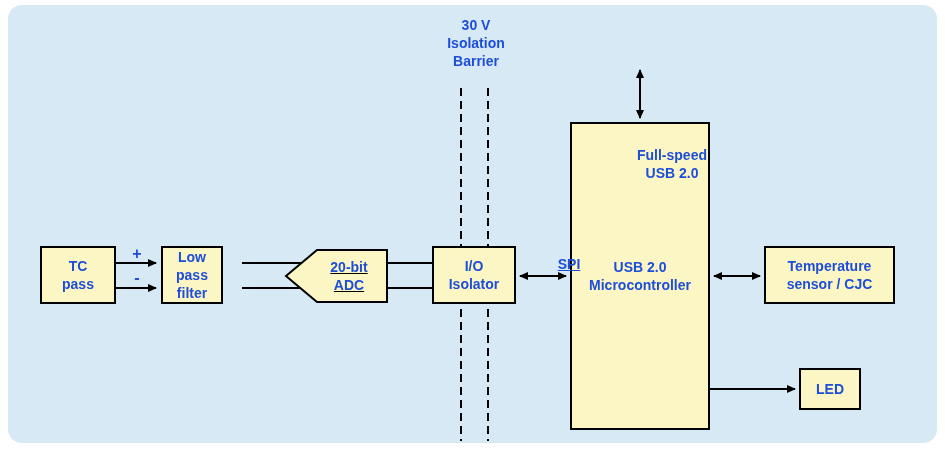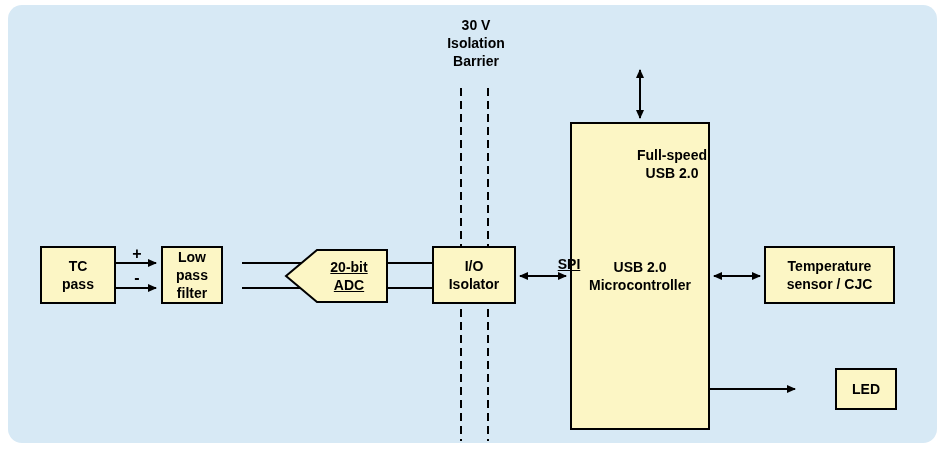--- a/index.html
+++ b/index.html
@@ -14,21 +14,21 @@
   }
   svg.overlay { position: absolute; left: 0; top: 0; }
   .wire { stroke: #000000; stroke-width: 2; }
   .dash { stroke: #000000; stroke-width: 2; stroke-dasharray: 8 5; }
   .blockshape { fill: #fcf6c5; stroke: #000000; stroke-width: 2; }
   .block {
     position: absolute; background: #fcf6c5; border: 2px solid #000000;
     box-sizing: border-box; display: flex; align-items: center; justify-content: center;
   }
   .lbl {
-    font-weight: bold; font-size: 14px; line-height: 1.3; color: #000000;
+    font-weight: bold; font-size: 14px; line-height: 1.3; color: #1d4ed8;
     text-align: center; white-space: pre-line;
   }
   .free { position: absolute; text-align: center; }
   .sign { font-size: 16px; line-height: 1; }
   .spi { text-decoration: underline; }
 </style>
 </head>
 <body>
 
 <div class="canvas">
@@ -112,21 +112,21 @@
   <div class="free" style="left:572px; top:258px; width:136px;">
     <span class="lbl">USB 2.0
 Microcontroller</span>
   </div>
 
   <div class="block" style="left:764px; top:246px; width:131px; height:58px;">
     <span class="lbl">Temperature
 sensor / CJC</span>
   </div>
 
-  <div class="block" style="left:799px; top:368px; width:62px; height:42px;margin-left:36px;">
+  <div class="block" style="left:799px; top:368px; width:62px; height:42px;">
     <span class="lbl">LED</span>
   </div>
 
   <div class="free" style="left:430px; top:16px; width:92px;">
     <span class="lbl">30 V
 Isolation
 Barrier</span>
   </div>
 
   <div class="free" style="left:126px; top:245px; width:22px;">

